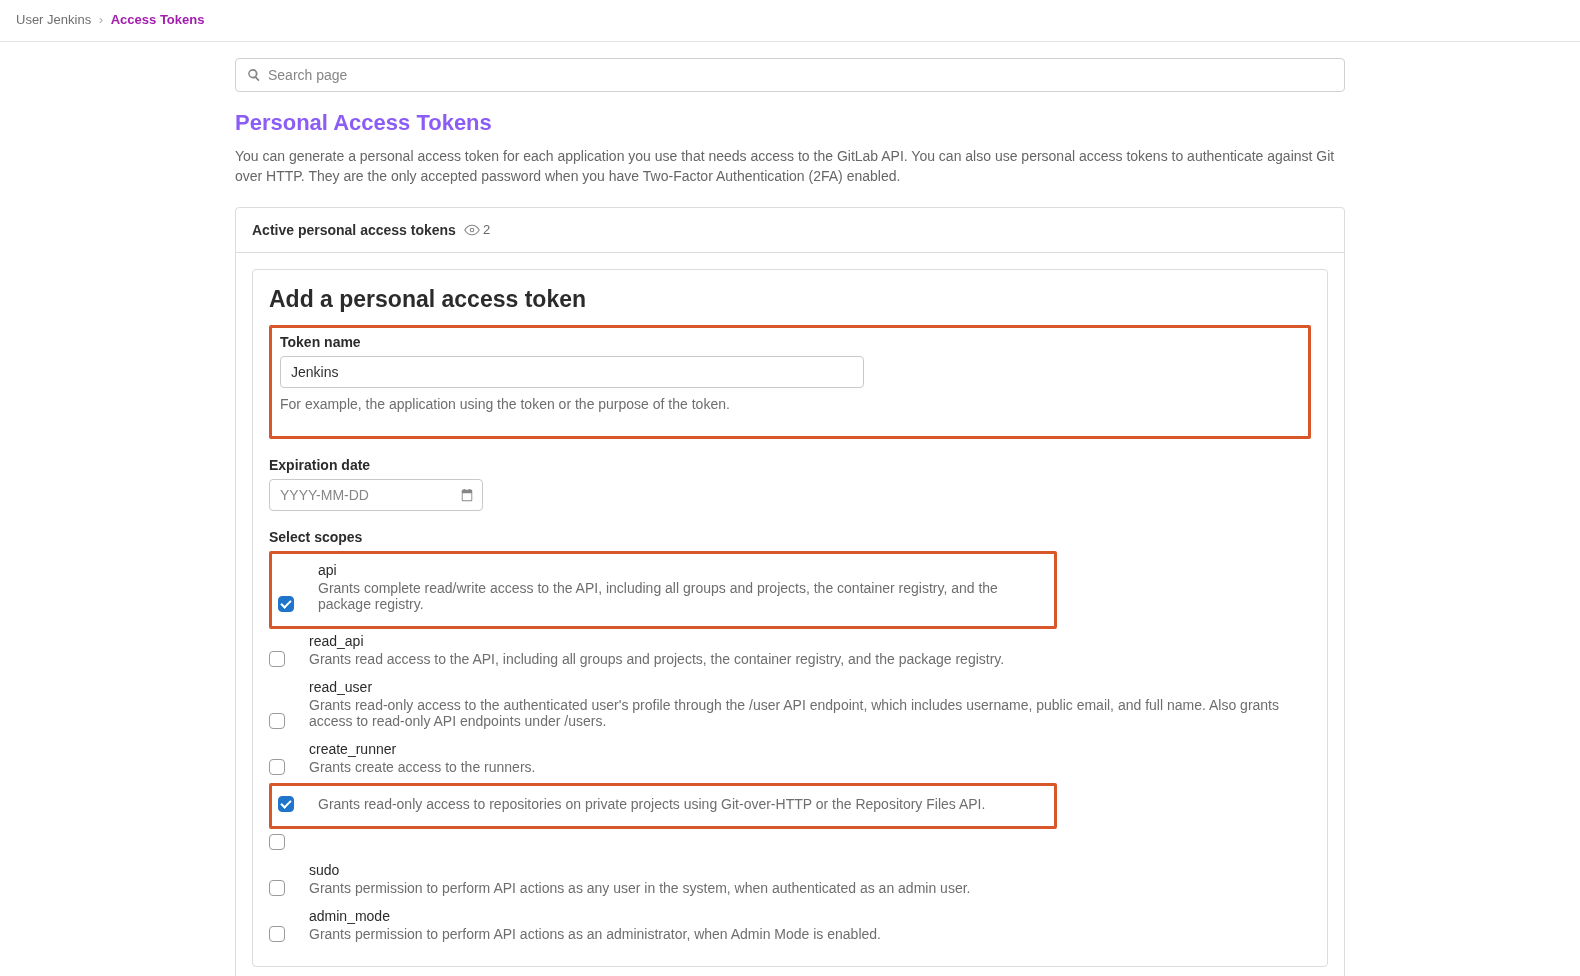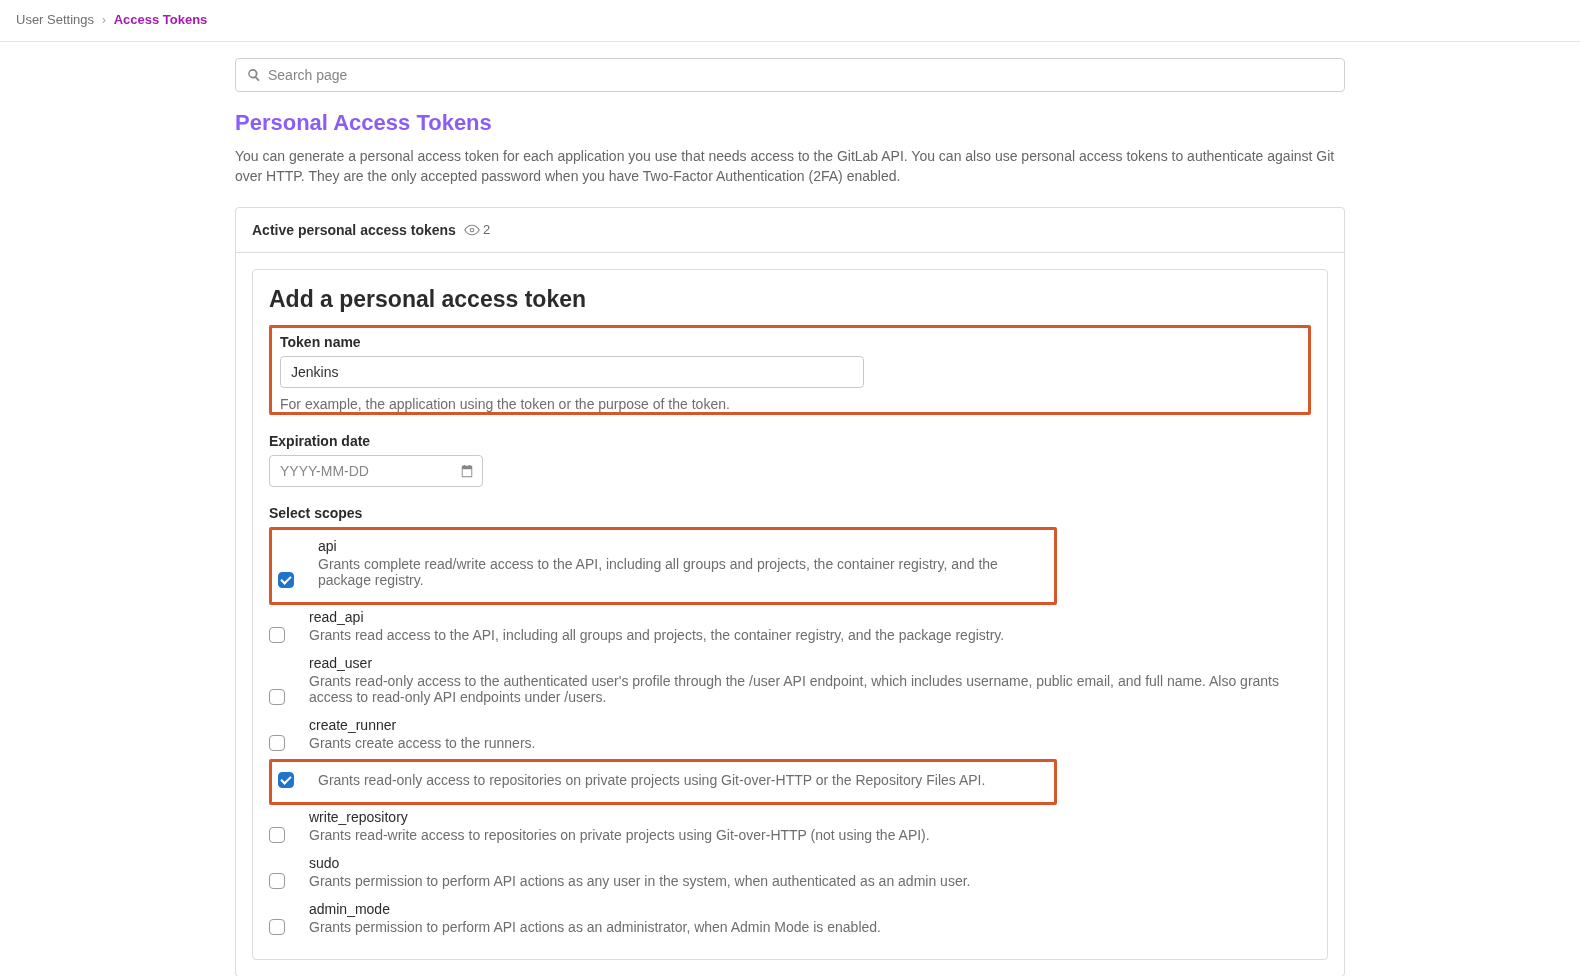--- a/index.html
+++ b/index.html
@@ -112,21 +112,21 @@
   .date-input { width: 100%; padding-right: 30px; }
   .date-input::placeholder { color: #868686; }
   .date-wrap svg {
     position: absolute; right: 9px; top: 50%;
     transform: translateY(-50%);
     width: 14px; height: 14px; fill: #868686;
   }
   .highlight-box {
     border: 3px solid #d8572a;
     border-radius: 2px;
-    padding: 6px 8px 0;
+    padding: 6px 8px 24px;
     margin-bottom: 14px;
   }
   .highlight-box.tight { padding: 4px 6px 6px; margin-bottom: 0; }
   .section-gap { margin-top: 18px; }
   .scopes-desc {
     color: #666;
     font-size: 14px;
     margin: 4px 0 10px;
   }
   .scopes-desc a { color: #1f75cb; text-decoration: none; }
@@ -161,21 +161,21 @@
     border-width: 0 2px 2px 0;
     transform: rotate(45deg);
   }
   .scope-text .scope-name { font-size: 14px; color: #2b2b2b; }
   .scope-text .scope-desc { font-size: 14px; color: #6e6e6e; margin-top: 2px; }
 </style>
 </head>
 <body>
 
 <div class="breadcrumbs">
-  <span>User Settings</span>
+  <span>User Jenkins</span>
   <span class="sep">›</span>
   <span class="current">Access Tokens</span>
 </div>
 
 <div class="content">
   <div class="search-wrap">
     <svg viewBox="0 0 16 16">
         <path d="M6.5 1a5.5 5.5 0 014.23 9.02l3.63 3.63-1.41 1.41-3.63-3.63A5.5 5.5 0 116.5 1zm0 2a3.5 3.5 0 100 7 3.5 3.5 0 000-7z"></path>
       </svg>
     <input class="search-field" type="text" placeholder="Search page" style="">
@@ -252,24 +252,20 @@
             <div class="highlight-box tight" style="width: 788px;">
               <div class="scope-row">
                 <input type="checkbox" class="cb" checked="" style="">
                 <div class="scope-text">
                   <div class="scope-desc">Grants read-only access to repositories on private projects using Git-over-HTTP or the Repository Files API.</div>
                 </div>
               </div>
             </div>
             <div class="scope-row">
               <input type="checkbox" class="cb" style="">
-              <div class="scope-text">
-                <div class="scope-name">write_repository</div>
-                <div class="scope-desc">Grants read-write access to repositories on private projects using Git-over-HTTP (not using the API).</div>
-              </div>
             </div>
             <div class="scope-row">
               <input type="checkbox" class="cb" style="">
               <div class="scope-text">
                 <div class="scope-name">sudo</div>
                 <div class="scope-desc">Grants permission to perform API actions as any user in the system, when authenticated as an admin user.</div>
               </div>
             </div>
             <div class="scope-row">
               <input type="checkbox" class="cb" style="">

